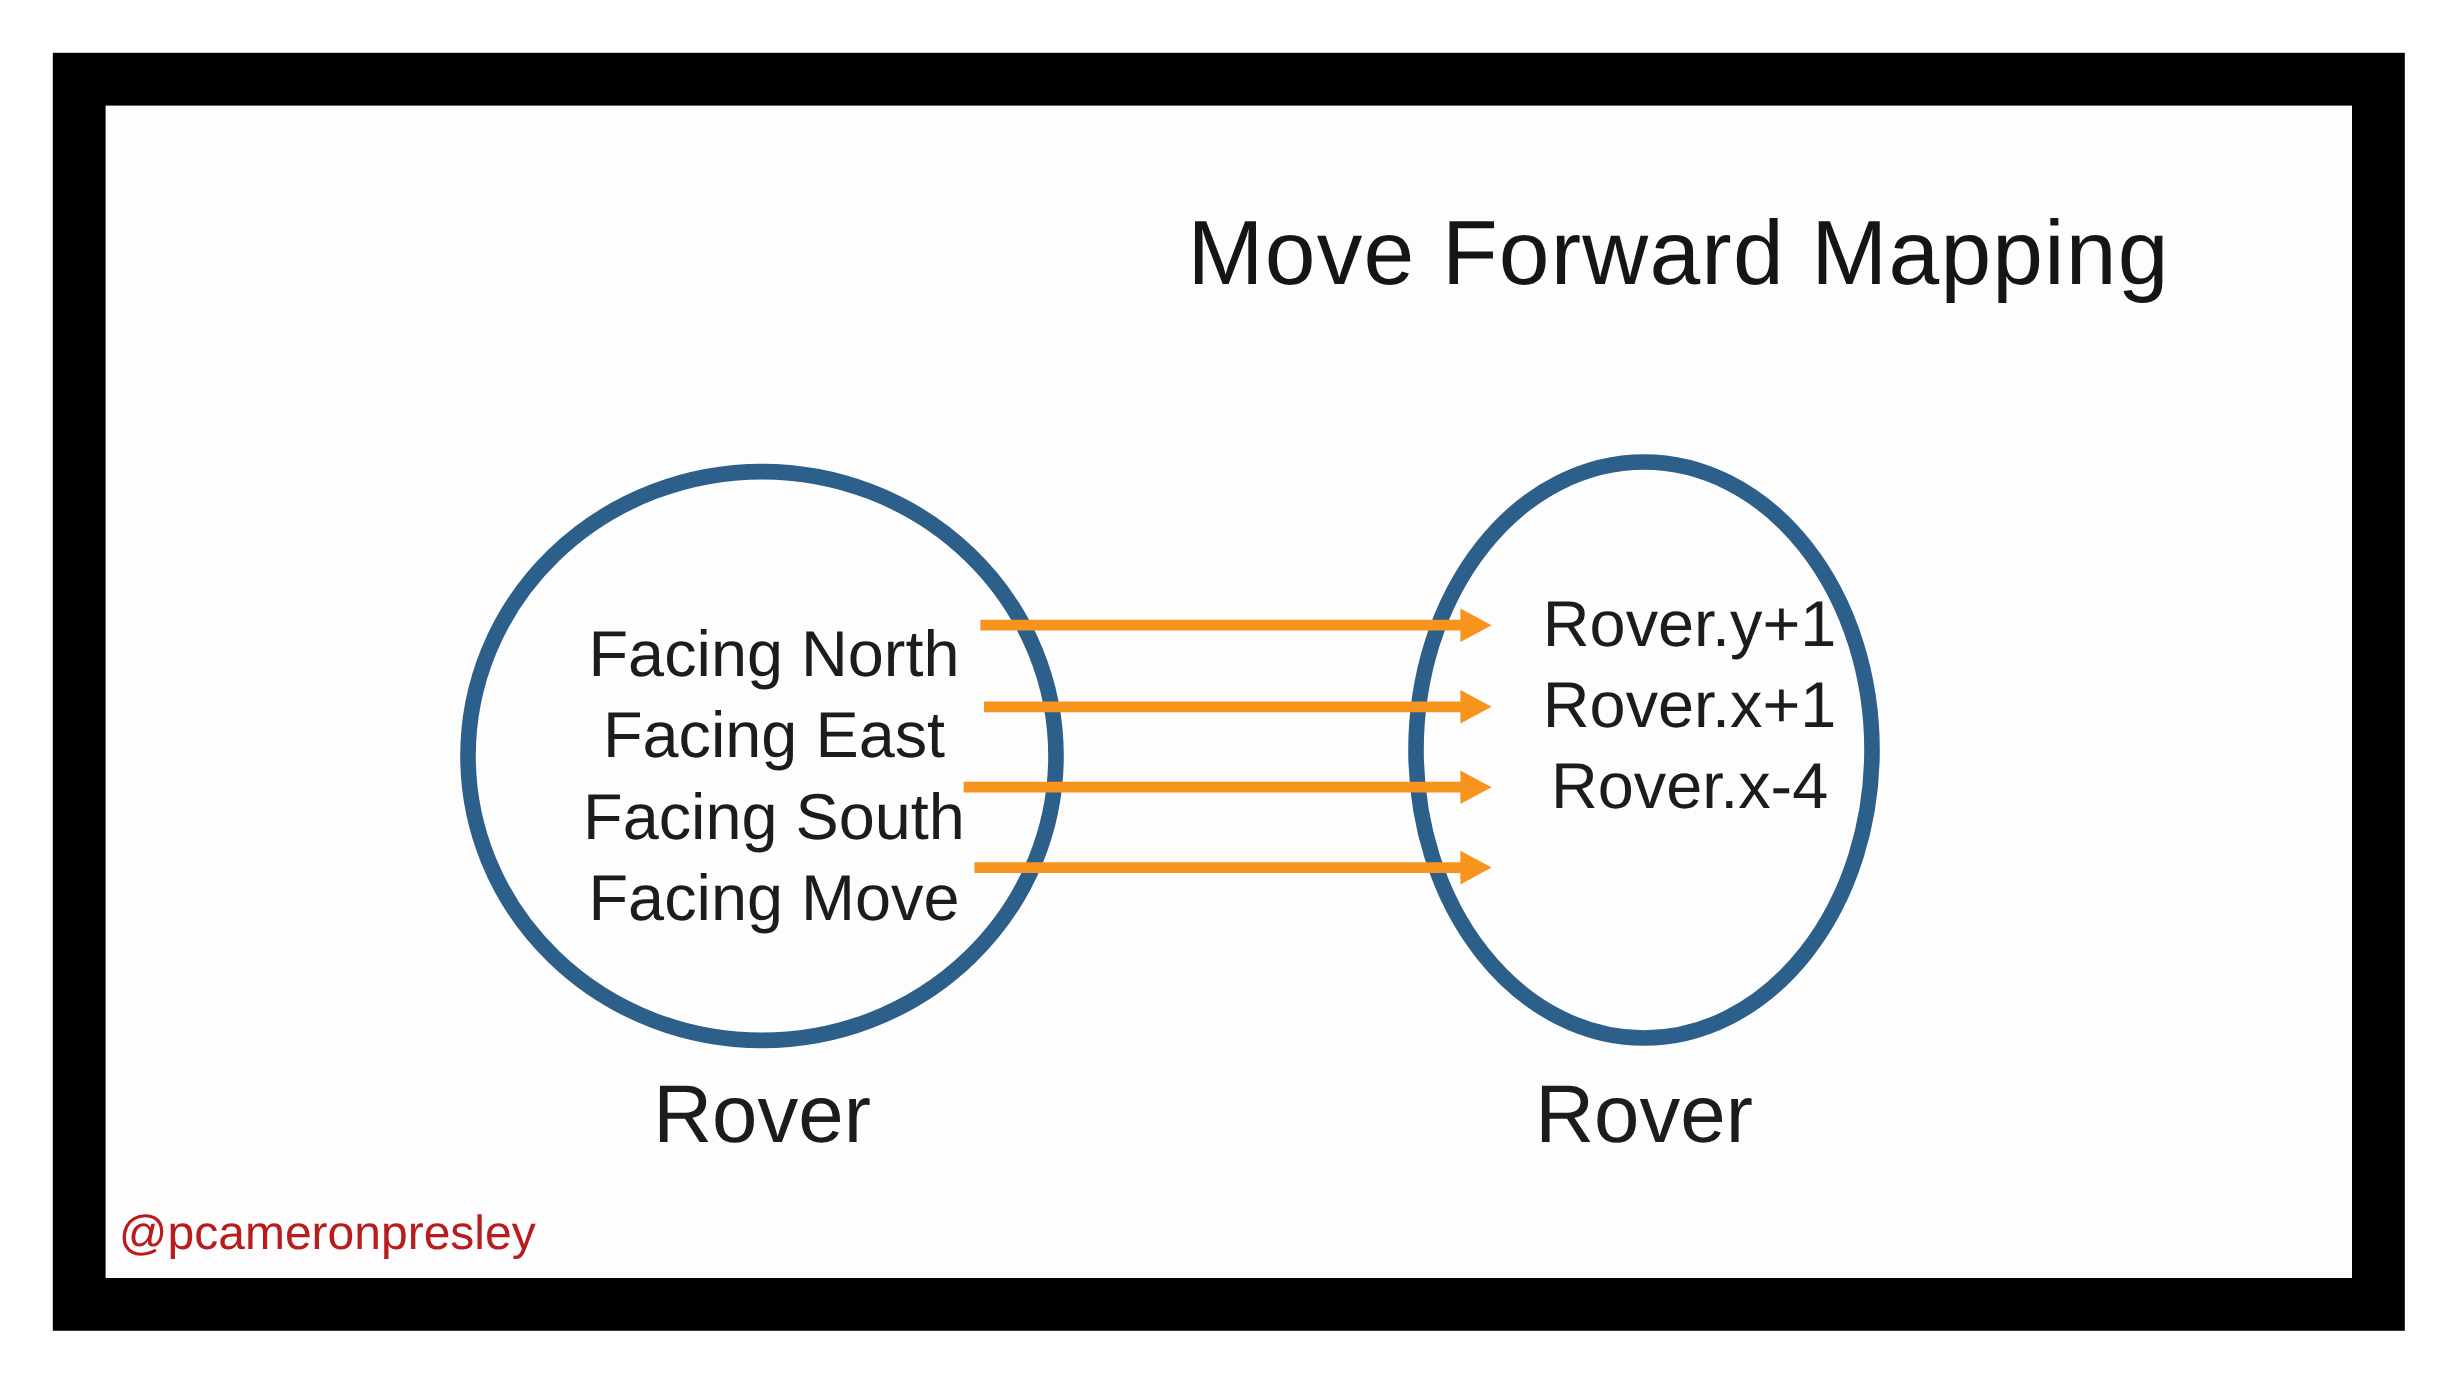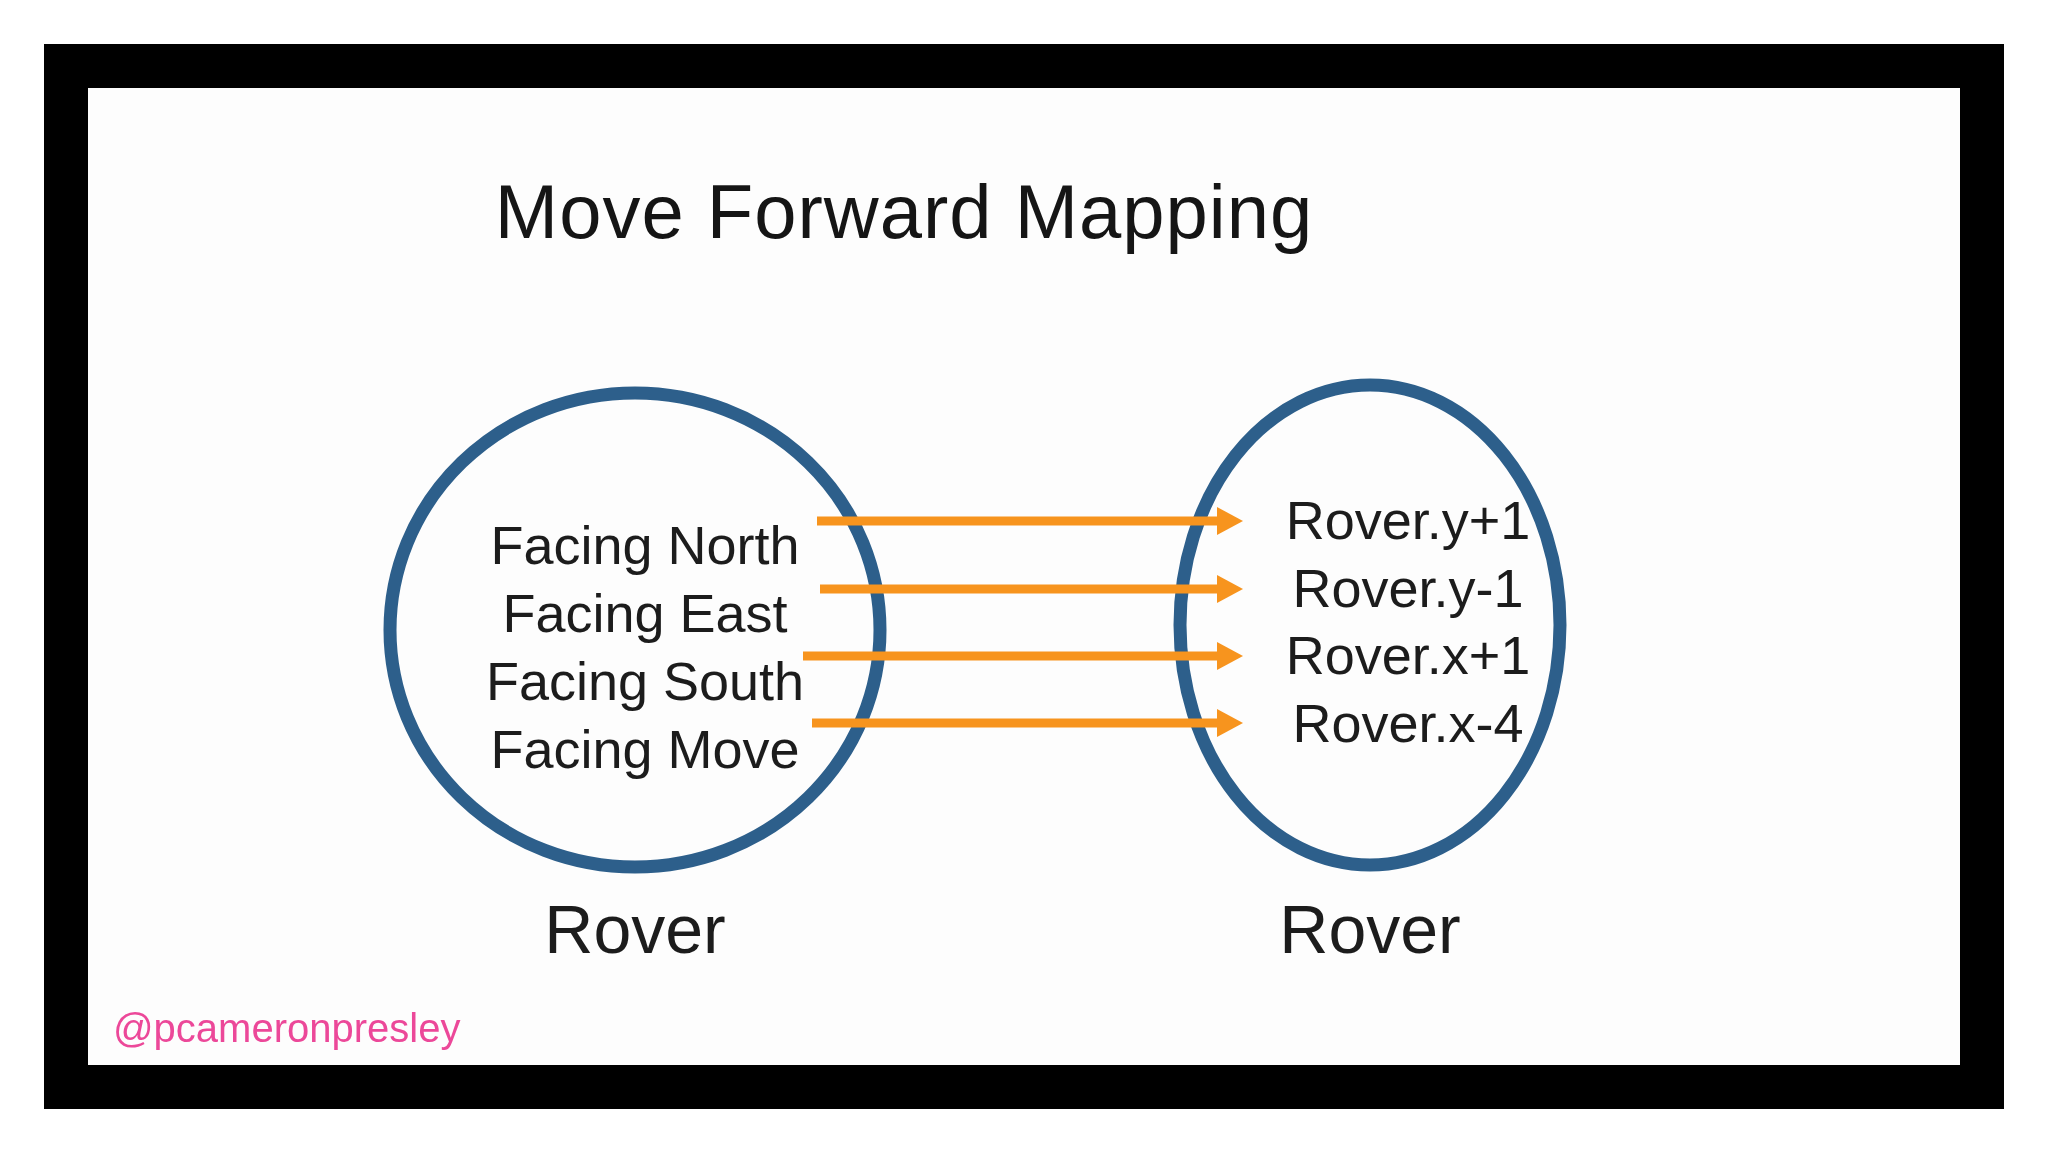--- a/index.html
+++ b/index.html
@@ -16,21 +16,21 @@
     left:44px;top:44px;
     width:1960px;height:1065px;
     box-sizing:border-box;
     border:44px solid #000000;
     background:#fdfdfd;
   }
   .title{
     position:absolute;
     left:0;top:168px;
     width:1808px;
-    text-align:center;
+    text-align:right;
     font-size:76px;
     font-weight:400;
     letter-spacing:1px;
     color:#151515;
   }
   svg.diagram{
     position:absolute;
     left:0;top:0;
     width:2048px;height:1152px;
   }
@@ -56,23 +56,23 @@
     position:absolute;
     top:890px;
     width:400px;
     text-align:center;
     font-size:68px;
   }
   .caption.left{left:435px;}
   .caption.right{left:1170px;}
   .watermark{
     position:absolute;
-    left:113px;top:1006px;
+    left:99px;top:1006px;
     font-size:40px;
-    color:#ec4899;
+    color:#b91c1c;
   }
 </style>
 </head>
 <body>
 
 <div class="stage">
 
   <div class="frame"></div>
 
   <div class="title">Move Forward Mapping</div>
@@ -102,21 +102,20 @@
 
   <div class="left-items">
     <div>Facing North</div>
     <div>Facing East</div>
     <div>Facing South</div>
     <div>Facing Move</div>
   </div>
 
   <div class="right-items">
     <div>Rover.y+1</div>
-    <div>Rover.y-1</div>
     <div>Rover.x+1</div>
     <div>Rover.x-4</div>
   </div>
 
   <div class="caption left">Rover</div>
   <div class="caption right">Rover</div>
 
   <div class="watermark">@pcameronpresley</div>
 
 </div>

